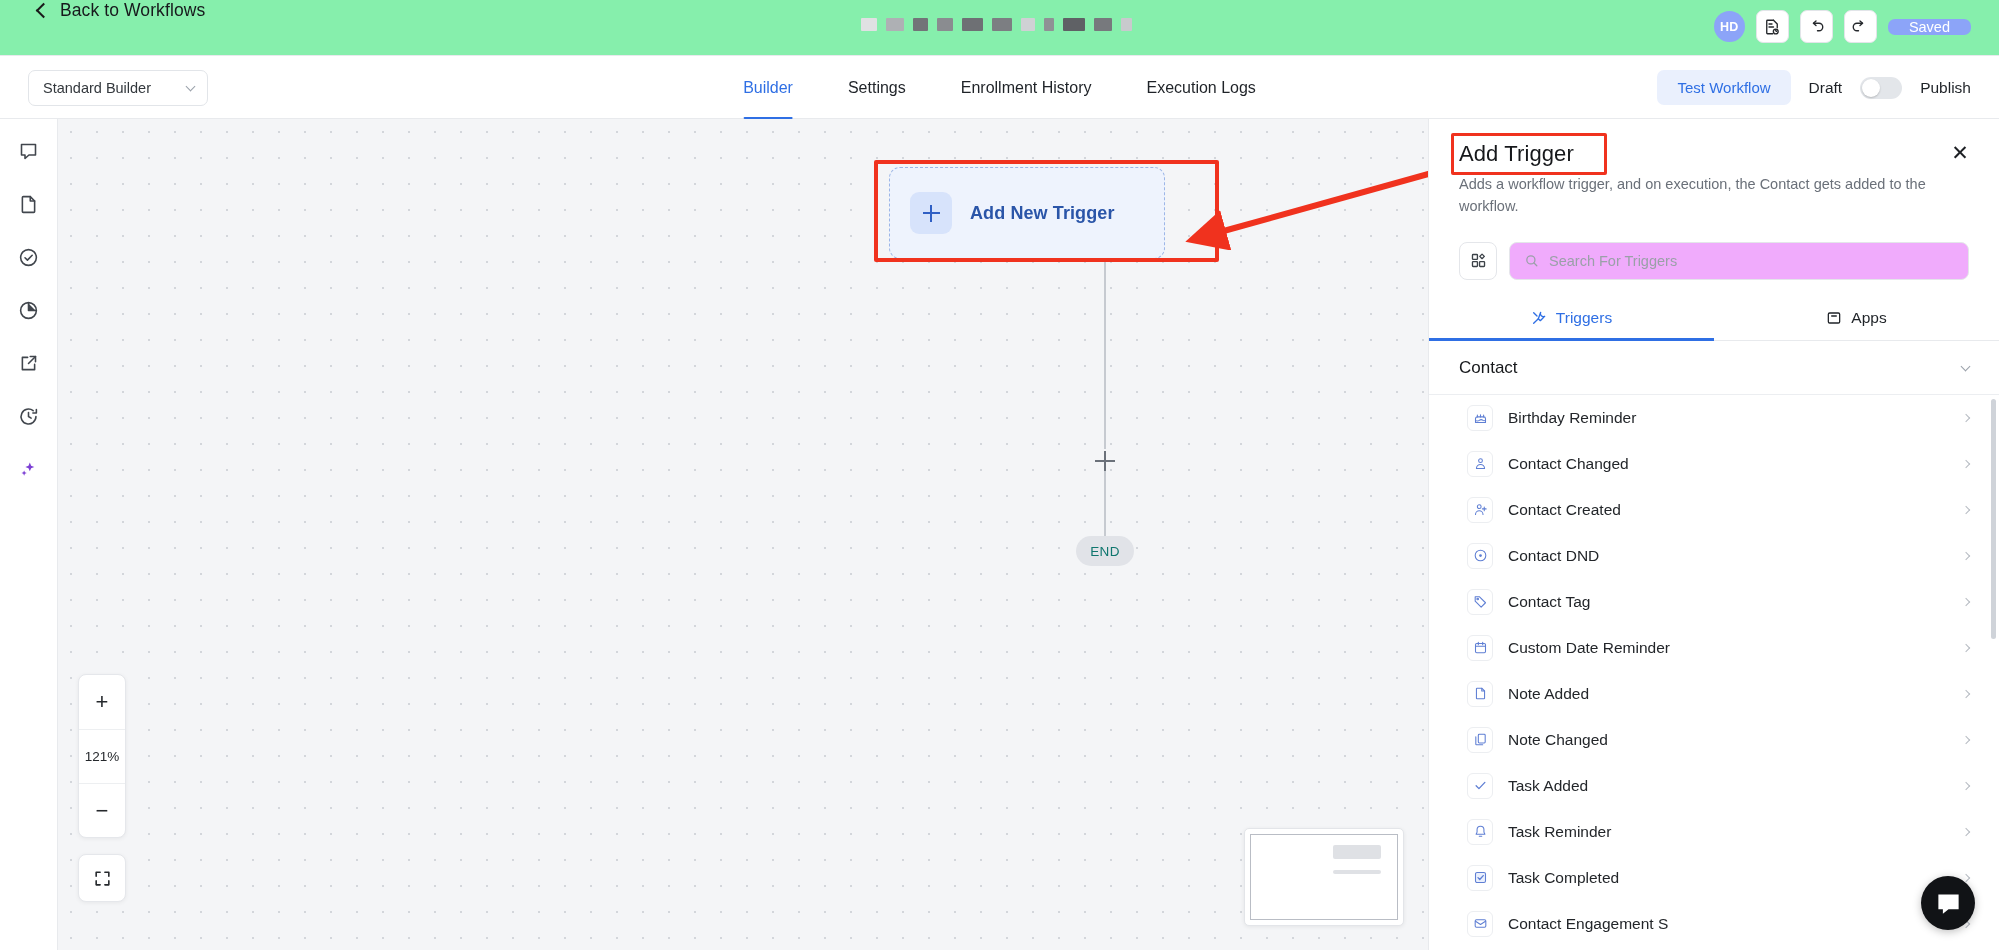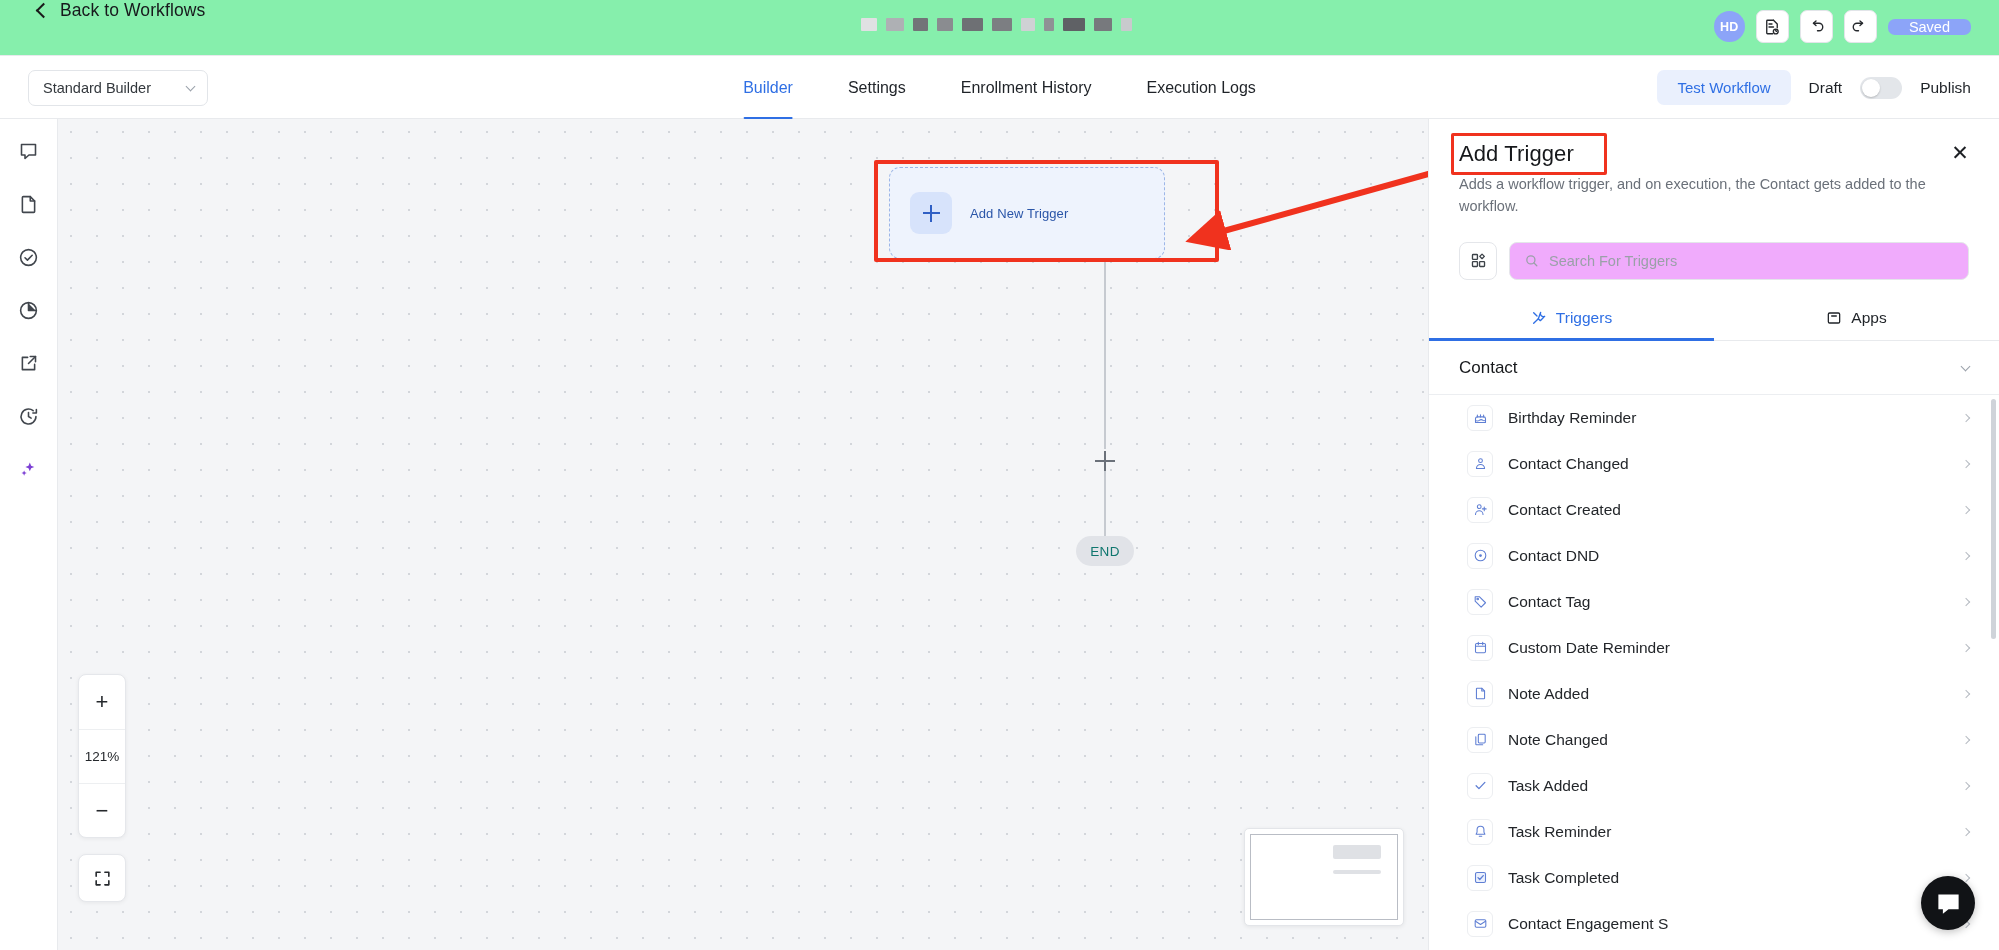--- a/index.html
+++ b/index.html
@@ -143,21 +143,21 @@
   .plus-box {
     width: 42px; height: 42px; border-radius: 9px; background: #d7e3fb;
     display: flex; align-items: center; justify-content: center;
   }
   .plus-box::before {
     content: ''; position: absolute; width: 17px; height: 2.4px; background: #2f5fc4;
   }
   .plus-box::after {
     content: ''; position: absolute; width: 2.4px; height: 17px; background: #2f5fc4;
   }
-  .trigger-label { font-size: 13px; font-weight: 400; color: #2a55a8; letter-spacing: .1px; }
+  .trigger-label { font-size: 18px; font-weight: 700; color: #2a55a8; letter-spacing: .1px; }
 
   .anno-rect {
     position: absolute; left: 874px; top: 160px;
     width: 345px; height: 102px;
     border: 4px solid #f0321e; border-radius: 2px;
     pointer-events: none;
   }
   .anno-arrow { position: absolute; left: 1180px; top: 140px; pointer-events: none; }
 
   .connector {

